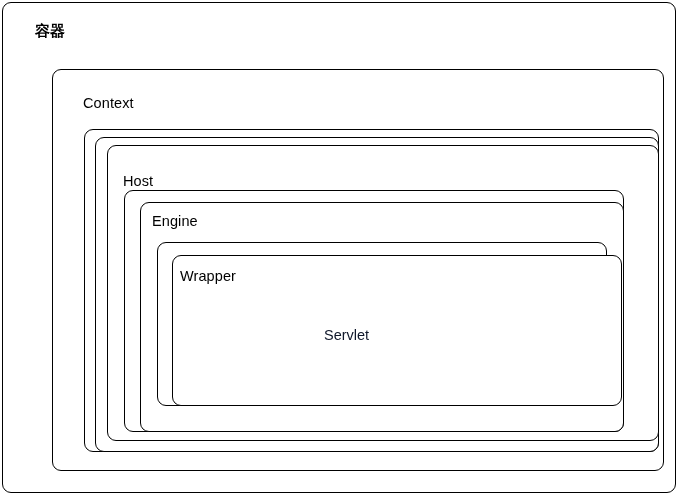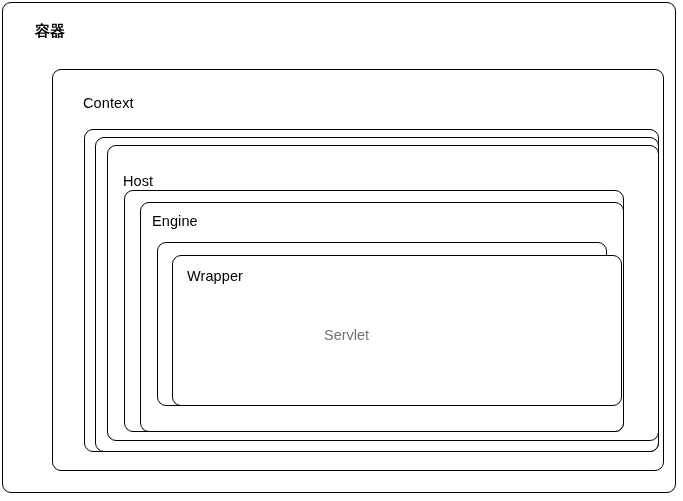--- a/index.html
+++ b/index.html
@@ -45,21 +45,21 @@
   }
 
   .label-container {
     font-size: 15px;
     font-weight: 700;
     font-family: "DejaVu Sans", "Liberation Sans", sans-serif;
   }
 
   .servlet-label {
     position: absolute;
-    color: #737373;
+    color: #0f172a;
     font-size: 14.5px;
     line-height: 1;
     white-space: nowrap;
   }
 
   
   #watermark {
     position: absolute;
     left: 527px;
     top: 443px;
@@ -115,21 +115,21 @@
   <div class="ghost" style="left:95px; top:137px; width:564px; height:315px; z-index:4;"></div>
   <div class="box" style="left:107px; top:145px; width:552px; height:296px; z-index:5;"></div>
   <div class="box-label" style="left:123px; top:174px; z-index:40;">Host</div>
 
   <div class="ghost" style="left:124px; top:190px; width:500px; height:242px; z-index:6;"></div>
   <div class="box" style="left:140px; top:202px; width:484px; height:230px; z-index:7;"></div>
   <div class="box-label" style="left:152px; top:214px; z-index:40;">Engine</div>
 
   <div class="ghost" style="left:157px; top:242px; width:450px; height:164px; z-index:8;"></div>
   <div class="box" style="left:172px; top:255px; width:450px; height:151px; z-index:9;"></div>
-  <div class="box-label" style="left:180px; top:269px; z-index:40;margin-left:7px;">Wrapper</div>
+  <div class="box-label" style="left:180px; top:269px; z-index:40;">Wrapper</div>
 
   <div class="servlet-label" style="left:324px; top:328px; z-index:40;">Servlet</div>
 
   <div id="watermark">
     <div class="wm-ghost-text">芋道源码</div>
     <div class="wm-row">
       <span class="wm-logo">
         <svg width="19" height="17" viewBox="0 0 19 17" xmlns="http://www.w3.org/2000/svg">
           <path d="M3 5 L1.5 1.5 L5 3.5 Z" fill="none" stroke="#9fb3cc" stroke-width="1"></path>
           <path d="M15 5 L17 1.5 L13.5 3.5 Z" fill="none" stroke="#9fb3cc" stroke-width="1"></path>

